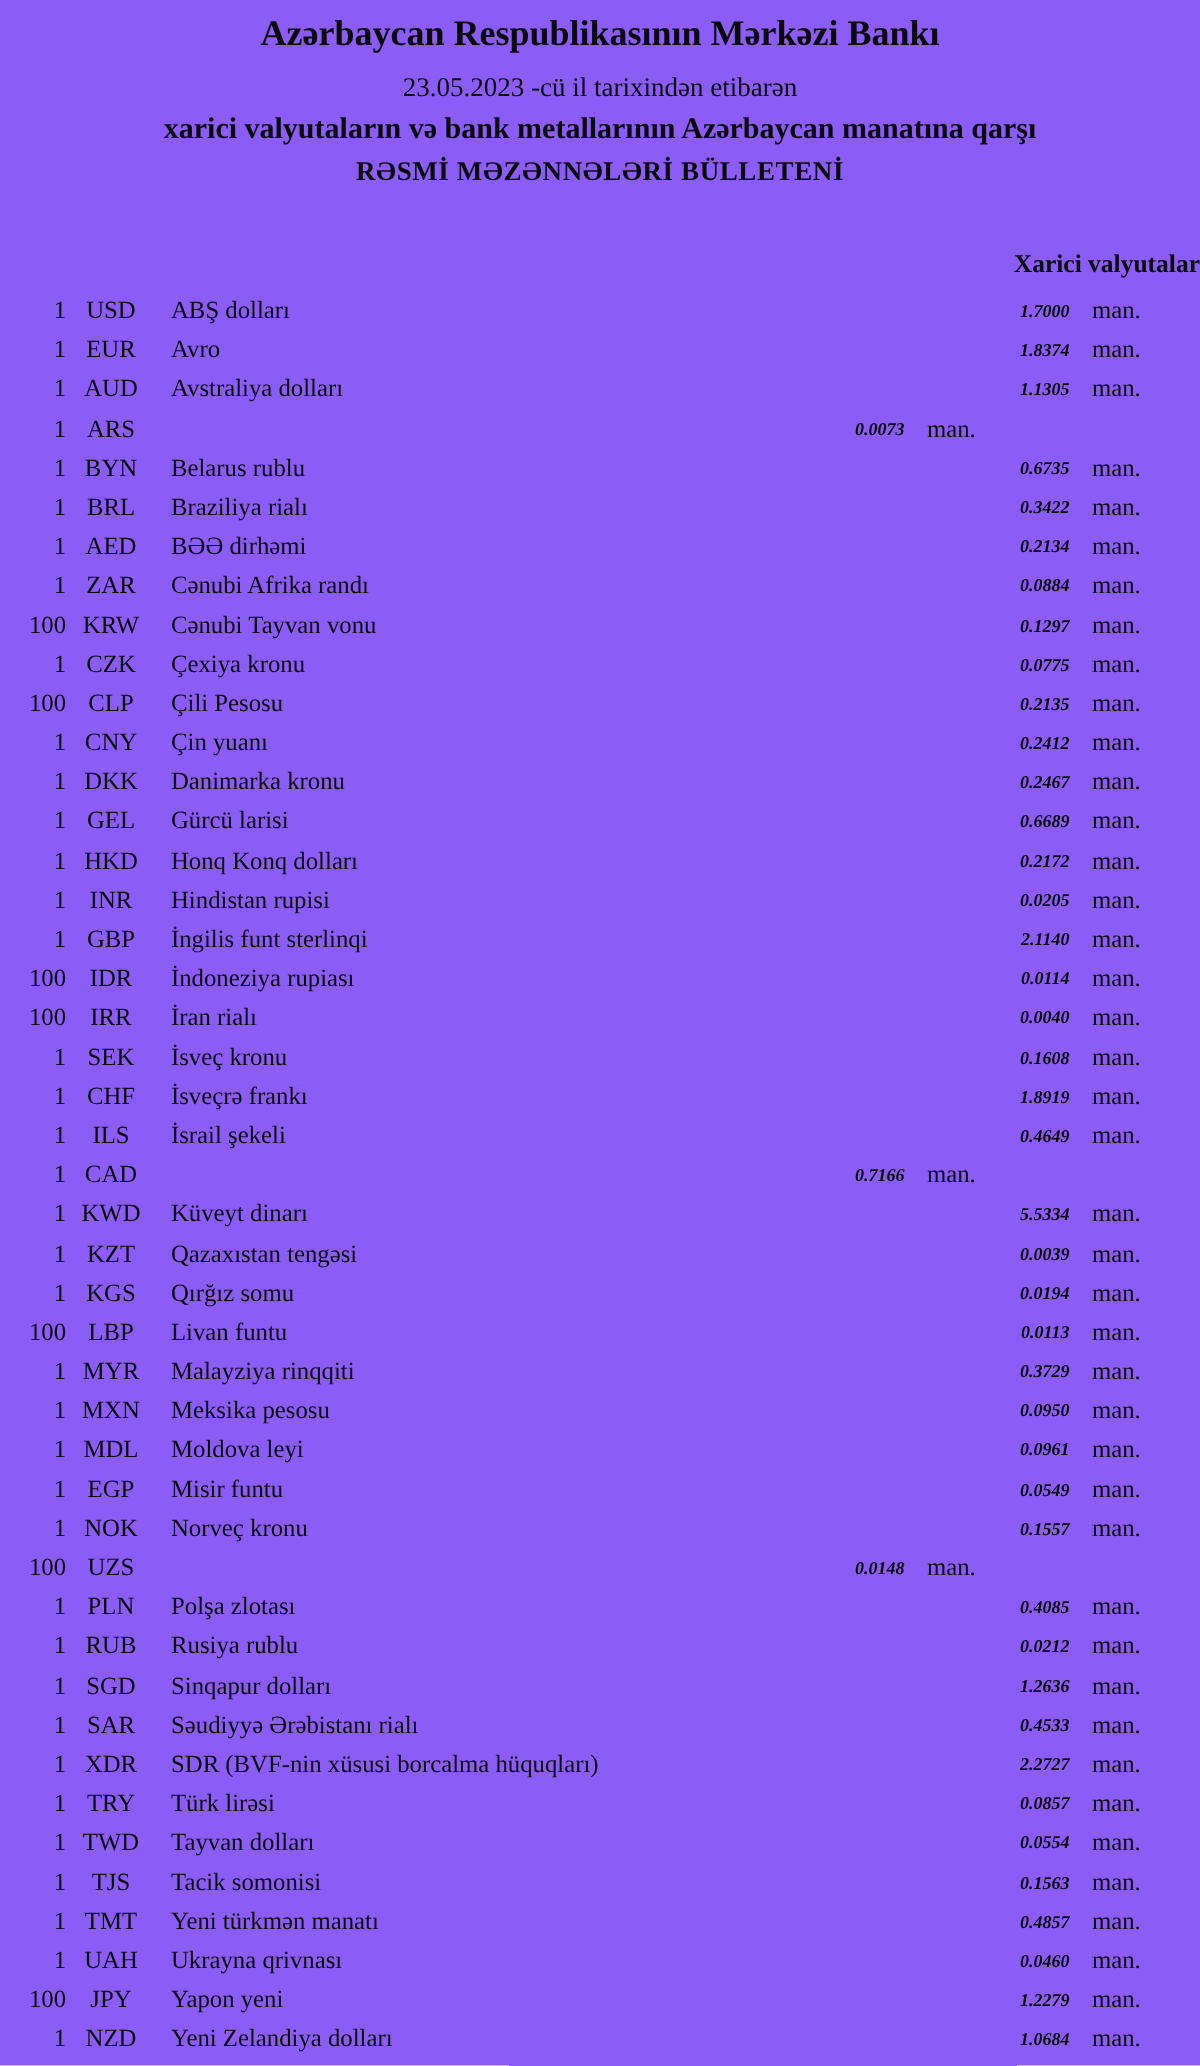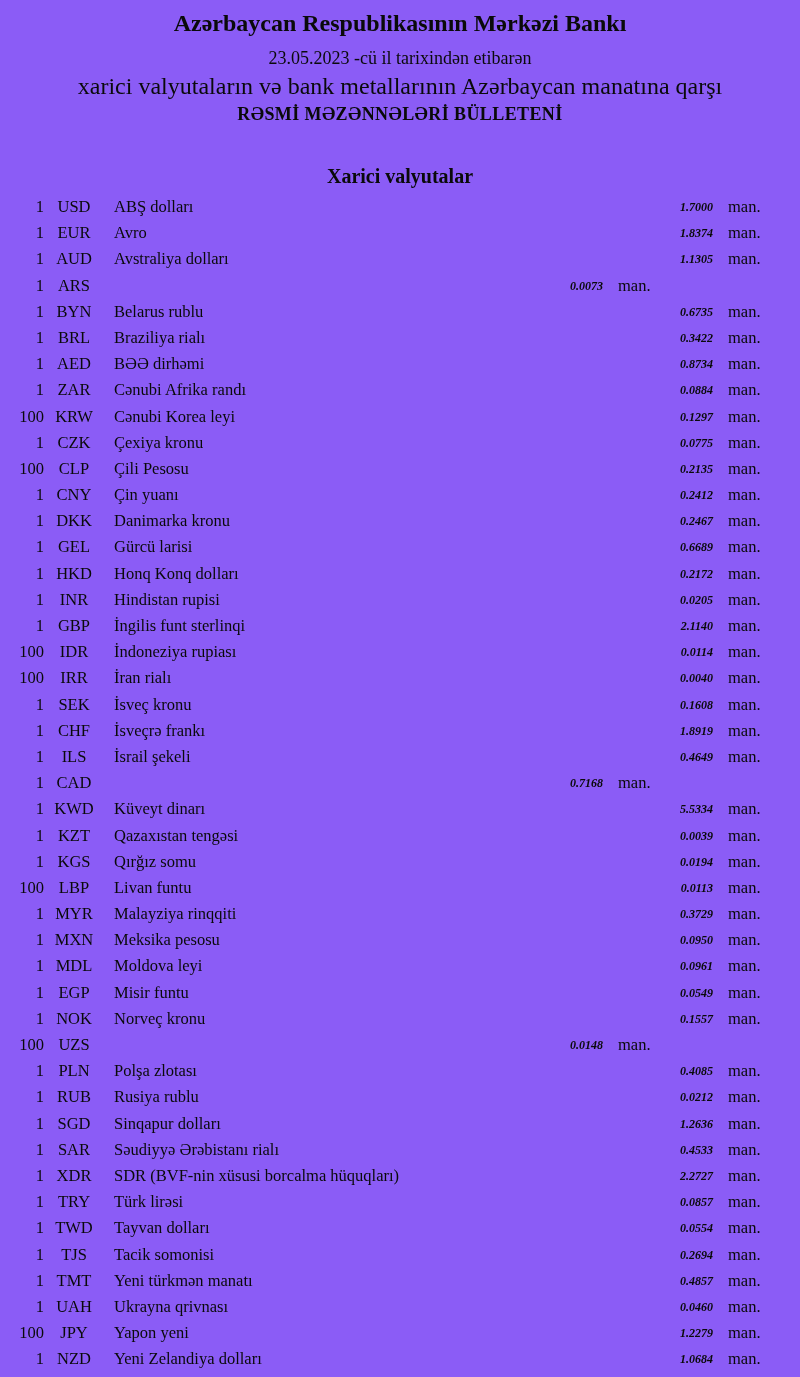--- a/index.html
+++ b/index.html
@@ -18,35 +18,35 @@
     font-weight: bold;
     line-height: 31px;
   }
   .date-line {
     font-size: 18px;
     font-weight: normal;
     margin-top: 8px;
     line-height: 22px;
   }
   .subtitle {
-    font-size: 24px;
-    font-weight: normal;
+    font-size: 20px;
+    font-weight: bold;
     margin-top: 6px;
     line-height: 22px;
   }
   .bulletin {
     font-size: 18px;
     font-weight: bold;
     margin-top: 6px;
     line-height: 22px;
     letter-spacing: 0.4px;
   }
   .section-title {
-    text-align: center;
-    font-size: 20px;
+    text-align: right;
+    font-size: 17px;
     font-weight: bold;
     margin-top: 41px;
     line-height: 20px;
   }
   .rates { margin-top: 8px; }
   .row {
     display: grid;
     grid-template-columns: 44px 60px 1fr 110px 87px;
     height: 26.2px;
     line-height: 26.2px;
@@ -118,36 +118,36 @@
       <span class="code">BRL</span>
       <span class="name">Braziliya rialı</span>
       <span class="rate">0.3422</span>
       <span class="unit">man.</span>
     </div>
 
     <div class="row">
       <span class="qty">1</span>
       <span class="code">AED</span>
       <span class="name">BƏƏ dirhəmi</span>
-      <span class="rate">0.8734</span>
+      <span class="rate">0.2134</span>
       <span class="unit">man.</span>
     </div>
 
     <div class="row">
       <span class="qty">1</span>
       <span class="code">ZAR</span>
       <span class="name">Cənubi Afrika randı</span>
       <span class="rate">0.0884</span>
       <span class="unit">man.</span>
     </div>
 
     <div class="row">
       <span class="qty">100</span>
       <span class="code">KRW</span>
-      <span class="name">Cənubi Korea leyi</span>
+      <span class="name">Cənubi Tayvan vonu</span>
       <span class="rate">0.1297</span>
       <span class="unit">man.</span>
     </div>
 
     <div class="row">
       <span class="qty">1</span>
       <span class="code">CZK</span>
       <span class="name">Çexiya kronu</span>
       <span class="rate">0.0775</span>
       <span class="unit">man.</span>
@@ -245,21 +245,21 @@
       <span class="qty">1</span>
       <span class="code">ILS</span>
       <span class="name">İsrail şekeli</span>
       <span class="rate">0.4649</span>
       <span class="unit">man.</span>
     </div>
 
     <div class="row">
       <span class="qty">1</span>
       <span class="code">CAD</span>
-      <span class="rate">0.7168</span>
+      <span class="rate">0.7166</span>
       <span class="unit">man.</span>
     </div>
 
     <div class="row">
       <span class="qty">1</span>
       <span class="code">KWD</span>
       <span class="name">Küveyt dinarı</span>
       <span class="rate">5.5334</span>
       <span class="unit">man.</span>
     </div>
@@ -388,21 +388,21 @@
       <span class="code">TWD</span>
       <span class="name">Tayvan dolları</span>
       <span class="rate">0.0554</span>
       <span class="unit">man.</span>
     </div>
 
     <div class="row">
       <span class="qty">1</span>
       <span class="code">TJS</span>
       <span class="name">Tacik somonisi</span>
-      <span class="rate">0.2694</span>
+      <span class="rate">0.1563</span>
       <span class="unit">man.</span>
     </div>
 
     <div class="row">
       <span class="qty">1</span>
       <span class="code">TMT</span>
       <span class="name">Yeni türkmən manatı</span>
       <span class="rate">0.4857</span>
       <span class="unit">man.</span>
     </div>

